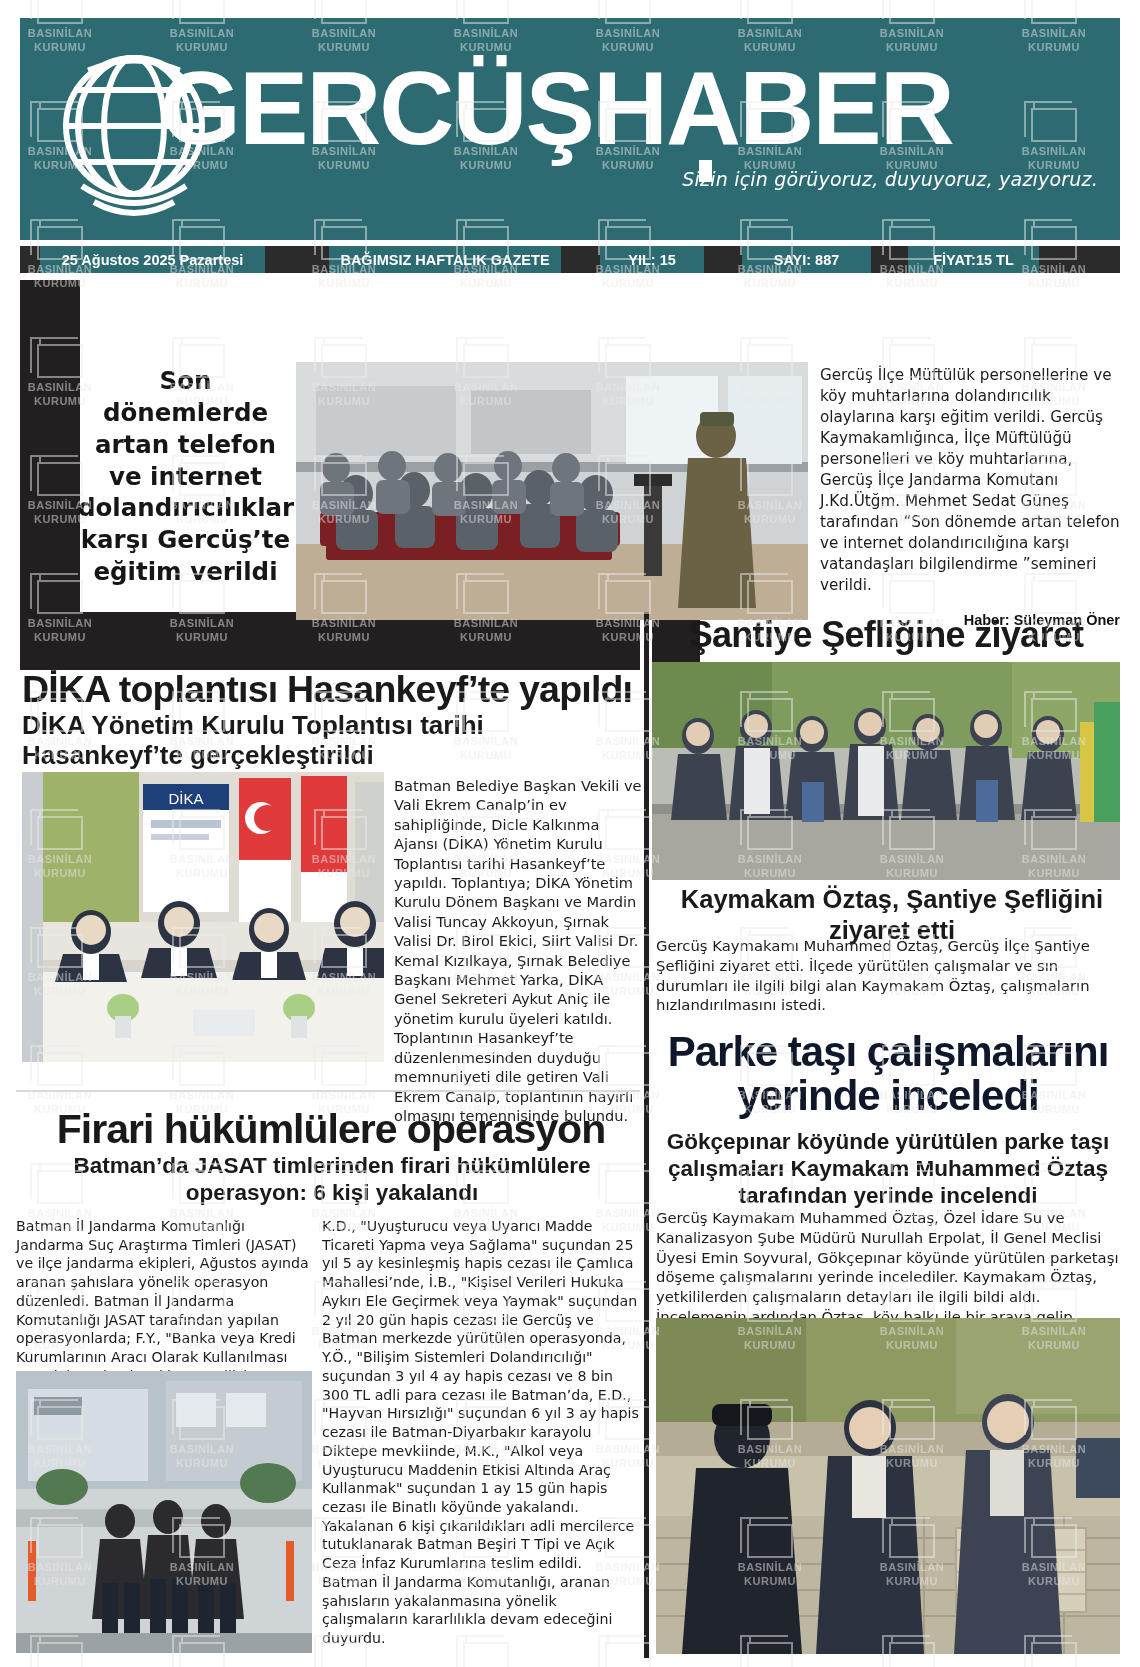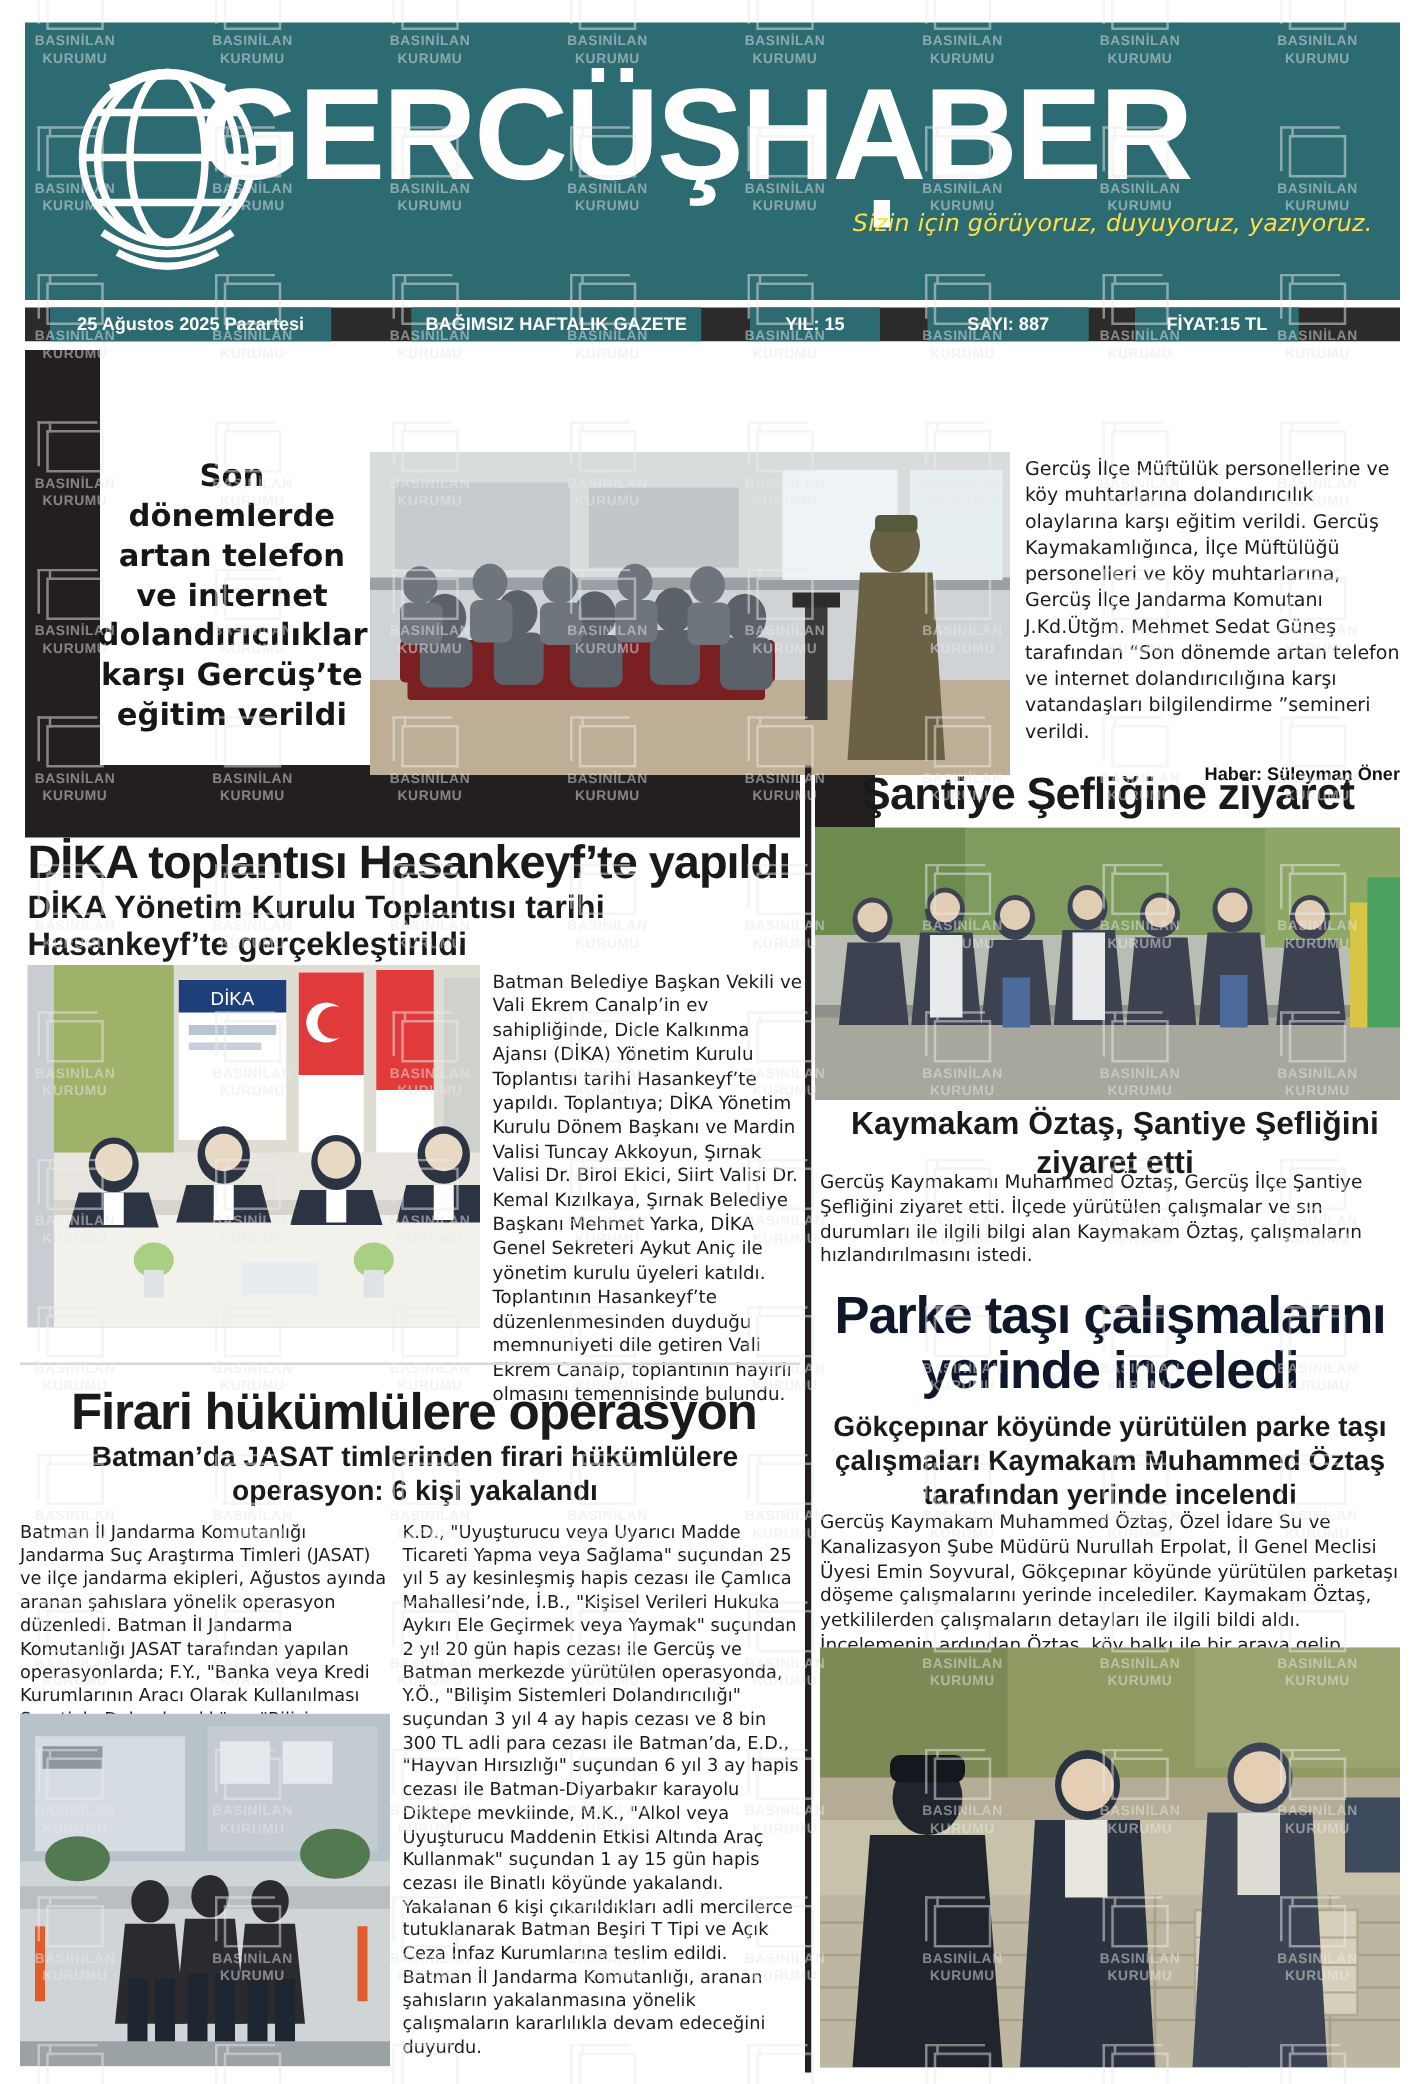--- a/index.html
+++ b/index.html
@@ -63,21 +63,21 @@
     letter-spacing: -2px;
     color: #ffffff;
     line-height: 1;
     white-space: nowrap;
   }
   .logo-slogan {
     position: absolute; right: 22px; top: 150px;
     font-family: "DejaVu Sans", sans-serif;
     font-style: italic;
     font-size: 19px;
-    color: #fde047;
+    color: #ffffff;
     white-space: nowrap;
     letter-spacing: .2px;
   }
   .slogan-dot {
     position: absolute; right: 408px; top: 142px;
     width: 13px; height: 22px; background: #fff;
   }
 
   
   .infobar {

